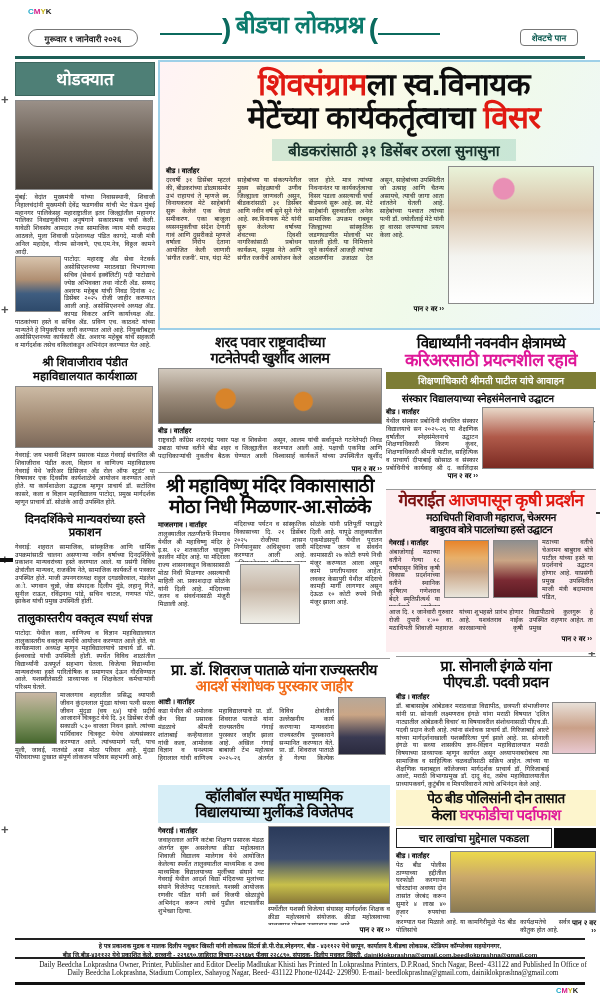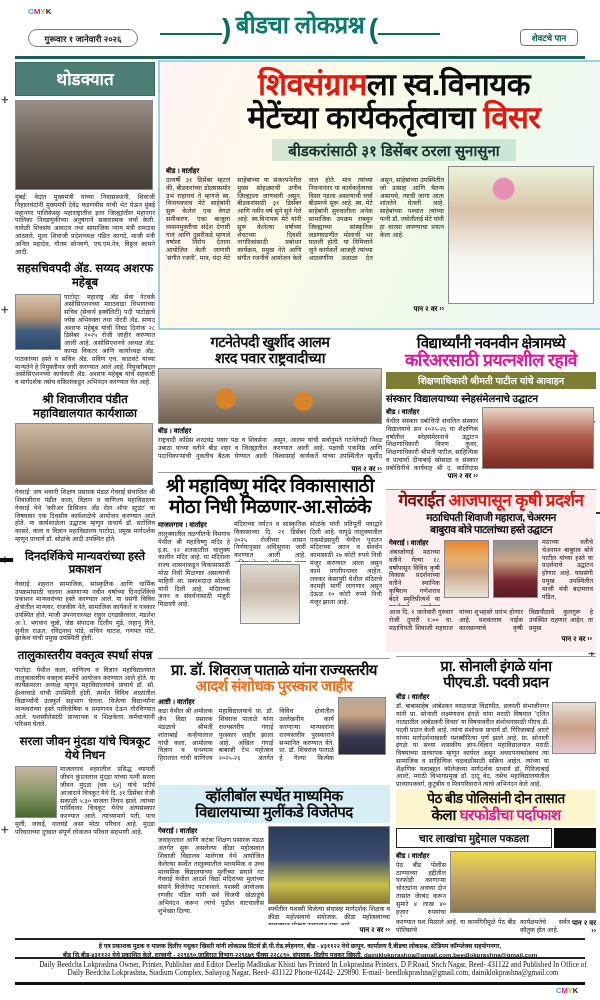--- a/index.html
+++ b/index.html
@@ -73,37 +73,35 @@
   <div class="art" style="left:520px;top:29px;width:58px;height:17px;border:1px solid #777;border-radius:4px;
               font-size:8.5px;font-weight:bold;color:#0b5a50;text-align:center;line-height:17px;"><span>शेवटचे पान</span></div>
 
   <div class="art" style="left:15px;top:56px;width:570px;height:2.5px;background:#1d5f57;"></div>
 
   <div class="art" style="left:15px;top:62px;width:140px;height:873px;">
     <div class="sb-title">थोडक्यात</div>
     <div class="ph g1" style="width:138px;height:90px;margin-top:4px;"></div>
     <div class="body-t" style="margin-top:3px;">मुंबई: वेदांत मुख्यमंत्री यांच्या निवासस्थानी, शिवाजी निहालचंदांनी मुख्यमंत्री देवेंद्र फडणवीस यांची भेट घेऊन मुंबई महानगर पालिकेसह महाराष्ट्रातील इतर जिल्ह्यांतील महानगर पालिका निवडणुकीच्या अनुषंगाने सकारात्मक चर्चा केली. यावेळी शिवसंघ आमदार तथा सामाजिक न्याय मंत्री रामदास आठवले, मुला शिवाजी प्रदेशाध्यक्ष पंडित कागदे, माजी मंत्री अनिल महादेव, गौतम सोनवणे, एच.एम.नेत्र, विठ्ठल कामने आदी.</div>
 
-    <div class="sb-hl">सहसचिवपदी ॲड. सय्यद अशरफ महेबूब</div>
     <div style="overflow:hidden;">
       <div class="ph g2" style="float:left;width:46px;height:56px;margin:1px 3px 1px 0;"></div>
       <div class="body-t">पाटोदा: महाराष्ट्र ॲड सेवा नेटवर्क असोसिएशनच्या मराठवाडा विभागाच्या सचिव (सेवार्थ इक्वॅलिटी) पदी पाटोद्याचे ज्येष्ठ अभिवक्ता तथा नोटरी ॲड. सय्यद अशरफ महेबूब यांची निवड दिनांक २८ डिसेंबर २०२५ रोजी जाहीर करण्यात आली आहे. असोसिएशनचे अध्यक्ष ॲड. कापड विकटर आणि कार्याध्यक्ष ॲड. पाठकांच्या हस्ते व सचिव ॲड. प्रविण एच. काठवटे यांच्या मान्यतेने हे नियुक्तीपत्र जारी करण्यात आले आहे. नियुक्तीबद्दल असोसिएशनच्या कार्यकारी ॲड. अशरफ महेबूब यांचे सहकारी व मार्गदर्शक तसेच वकिलांकडून अभिनंदन करण्यात येत आहे.</div>
     </div>
 
     <div class="sb-hl">श्री शिवाजीराव पंडीत महाविद्यालयात कार्यशाळा</div>
     <div class="ph g3" style="width:138px;height:62px;"></div>
     <div class="body-t" style="margin-top:3px;">गेवराई: जय भवानी शिक्षण प्रसारक मंडळ गेवराई संचालित श्री शिवाजीराव पंडीत कला, विज्ञान व वाणिज्य महाविद्यालय गेवराई येथे 'करिअर डिसिजन अँड रोल ऑफ स्टुडंट' या विषयावर एक दिवसीय कार्यशाळेचे आयोजन करण्यात आले होते. या कार्यशाळेला उद्घाटक म्हणून प्राचार्य डॉ. सटोलिव कासरे, कला व विज्ञान महाविद्यालय पाटोदा, प्रमुख मार्गदर्शक म्हणून प्राचार्य डॉ. सोळंके आदी उपस्थित होते.</div>
 
     <div class="sb-hl">दिनदर्शिकेचे मान्यवरांच्या हस्ते प्रकाशन</div>
     <div class="body-t">गेवराई: शहरात सामाजिक, सांस्कृतिक आणि धार्मिक उपक्रमांसाठी चालना असणाऱ्या नवीन वर्षाच्या दिनदर्शिकेचे प्रकाशन मान्यवरांच्या हस्ते करण्यात आले. या प्रसंगी विविध क्षेत्रांतील मान्यवर, राजकीय नेते, सामाजिक कार्यकर्ते व पत्रकार उपस्थित होते. माजी उपनगराध्यक्ष राहुल दगडखैरवाल, मंडलेश अो. भगवान चुन्नो, जेष्ठ संपादक दिलीप मुंडे, लहानू गिते, सुनील राऊत, रविंद्रनाथ पांडे, सचिन चाटज, गणपत पोटे, झाकेश यांची प्रमुख उपस्थिती होती.</div>
 
     <div class="sb-hl">तालुकास्तरीय वक्तृत्व स्पर्धा संपन्न</div>
     <div class="body-t">पाटोदा: येथील कला, वाणिज्य व विज्ञान महाविद्यालयात तालुकास्तरीय वक्तृत्व स्पर्धेचे आयोजन करण्यात आले होते. या कार्यक्रमाला अध्यक्ष म्हणून महाविद्यालयाचे प्राचार्य डॉ. सौ. ईश्वरवाडे यांची उपस्थिती होती. स्पर्धेत विविध शाळांतील विद्यार्थ्यांनी उत्स्फूर्त सहभाग घेतला. विजेत्या विद्यार्थ्यांना मान्यवरांच्या हस्ते पारितोषिक व प्रमाणपत्र देऊन गौरविण्यात आले. यशस्वीतेसाठी प्राध्यापक व शिक्षकेतर कर्मचाऱ्यांनी परिश्रम घेतले.</div>
 
-    <div class="sb-hl">सरला जीवन मुंदडा यांचे चित्रकूट येथे निधन</div>
     <div style="overflow:hidden;">
       <div class="ph g4" style="float:left;width:42px;height:52px;margin:1px 3px 1px 0;"></div>
       <div class="body-t">माजलगाव शहरातील प्रसिद्ध व्यापारी जीवन कुंदनलाल मुंदडा यांच्या पत्नी सरला जीवन मुंदडा (वय ६४) यांचे प्रदीर्घ आजाराने चित्रकूट येथे दि. ३१ डिसेंबर रोजी सकाळी ५:३० वाजता निधन झाले. त्यांच्या पार्थिवावर चित्रकूट येथेच अंत्यसंस्कार करण्यात आले. त्यांच्यामागे पती, पाच मुली, जावई, नातवंडे असा मोठा परिवार आहे. मुंदडा परिवाराच्या दुःखात संपूर्ण लोकजन परिवार सहभागी आहे.</div>
     </div>
   </div>
 
   <div class="art" style="left:158px;top:60px;width:472px;height:270px;border:2px solid #9fd0e8;
               background:linear-gradient(115deg,#fff3f5 0%,#fffbe9 30%,#f0faea 60%,#eef6fd 100%);">
     <div class="hl-big" style="font-size:31px;margin-top:6px;">
       <div><span class="red">शिवसंग्राम</span><span class="blk">ला स्व.विनायक</span></div>
@@ -117,36 +115,36 @@
         <div class="dl">बीड । वार्ताहर</div>
         <div class="body-t cols4" style="height:128px;overflow:hidden;">दरवर्षी ३१ डिसेंबर म्हटलं की, बीडकरांच्या डोळ्यासमोर उभं राहायचं ते म्हणजे स्व. विनायकराव मेटे साहेबांनी सुरू केलेलं एक वेगळं समीकरण. एका बाजूला व्यसनमुक्तीचा संदेश देणारी गावं आणि दुसरीकडे म्हणजे वर्षाला निरोप देताना आयोजित केली जाणारी 'संगीत रजनी'. मात्र, यंदा मेटे साहेबांच्या या संकल्पनेतील मुख्य सोहळ्याची उणीव जिल्ह्याला जाणवली असून, बीडकरांसाठी ३१ डिसेंबर आणि नवीन वर्ष सुने सुने गेले आहे. स्व.विनायक मेटे यांनी सुरू केलेल्या वर्षाच्या शेवटच्या दिवशी नागरिकांसाठी प्रबोधन कार्यक्रम, प्रमुख नेते आणि संगीत रजनीचे आयोजन केले जात होते. मात्र त्यांच्या निधनानंतर या कार्यकर्तृत्वाचा विसर पडला असल्याची चर्चा बीडमध्ये सुरू आहे. स्व. मेटे साहेबांनी सुरुवातीला अनेक सामाजिक उपक्रम राबवून जिल्ह्याच्या सांस्कृतिक जडणघडणीत मोलाची भर घातली होती. या निमित्ताने जुने कार्यकर्ते आजही त्यांच्या आठवणींना उजाळा देत असून, साहेबांच्या उपस्थितीत जो उत्साह आणि चैतन्य असायचे, त्याची जागा आता शांततेने घेतली आहे. साहेबांच्या पश्चात त्यांच्या पत्नी डॉ. ज्योतीताई मेटे यांनी हा वारसा जपण्याचा प्रयत्न केला आहे.</div>
         <div class="cont">पान २ वर ››</div>
       </div>
       <div class="ph g5" style="width:146px;height:138px;margin-left:4px;"></div>
     </div>
   </div>
 
   <div class="art" style="left:158px;top:335px;width:224px;height:132px;">
     <div class="hl-big" style="font-size:14.5px;">
+      <div>शरद पवार राष्ट्रवादीच्या</div>
       <div>गटनेतेपदी खुर्शीद आलम</div>
-      <div>शरद पवार राष्ट्रवादीच्या</div>
     </div>
     <div class="ph g6" style="width:224px;height:56px;margin-top:2px;"></div>
     <div class="dl" style="margin-top:2px;">बीड । वार्ताहर</div>
     <div class="body-t cols2" style="height:28px;overflow:hidden;">राष्ट्रवादी काँग्रेस शरदचंद्र पवार पक्ष व शिवसेना उबाठा यांच्या वतीने बीड शहर व जिल्ह्यातील पदाधिकाऱ्यांची नुकतीच बैठक घेण्यात आली असून, आलम यांची सर्वानुमते गटनेतेपदी निवड करण्यात आली आहे. पक्षाची एकनिष्ठ आणि विश्वासार्ह कार्यकर्ते यांच्या उपस्थितीत खुर्शीद आलम यांचा यथोचित सत्कार करून त्यांना शुभेच्छा देण्यात आल्या. न्याय मिळाला आहे.</div>
     <div class="cont">पान २ वर ››</div>
   </div>
 
   <div class="art" style="left:386px;top:335px;width:210px;height:150px;">
     <div class="hl-big">
       <div class="blk" style="font-size:15px;">विद्यार्थ्यांनी नवनवीन क्षेत्रामध्ये</div>
       <div class="mag" style="font-size:17.5px;">करिअरसाठी प्रयत्नशील रहावे</div>
     </div>
     <div class="strap" style="margin-top:2px;">शिक्षणाधिकारी श्रीमती पाटील यांचे आवाहन</div>
-    <div style="font-weight:800;font-size:10px;color:#0d0d0d;margin-top:2px;">संस्कार विद्यालयाच्या स्नेहसंमेलनाचे उद्घाटन</div>
+    <div style="font-weight:800;font-size:10px;color:#0d0d0d;margin-top:2px;margin-left:16px;">संस्कार विद्यालयाच्या स्नेहसंमेलनाचे उद्घाटन</div>
     <div style="display:flex;margin-top:2px;">
       <div style="width:92px;">
         <div class="dl">बीड । वार्ताहर</div>
         <div class="body-t" style="height:54px;overflow:hidden;">येथील संस्कार प्रबोधिनी संचलित संस्कार विद्यालयाचे सन २०२५-२६ या शैक्षणिक वर्षातील स्नेहसंमेलनाचे उद्घाटन शिक्षणाधिकारी किरण कुंवर, शिक्षणाधिकारी श्रीमती पाटील, साहित्यिक व प्राचार्या दीपाबाई खोसाळ व संस्कार प्रबोधिनीचे कार्यवाह श्री द. कालिंदास विगळे यांच्या प्रमुख उपस्थितीत संपन्न झाले. मान्यवरांनी देवी सरस्वती, पू.साने गुरुजी व नटराज यांच्या प्रतिमांना पुष्पहार अर्पण केला.</div>
         <div class="cont">पान २ वर ››</div>
       </div>
       <div class="ph g7" style="width:112px;height:62px;margin-left:4px;"></div>
     </div>
   </div>
 

